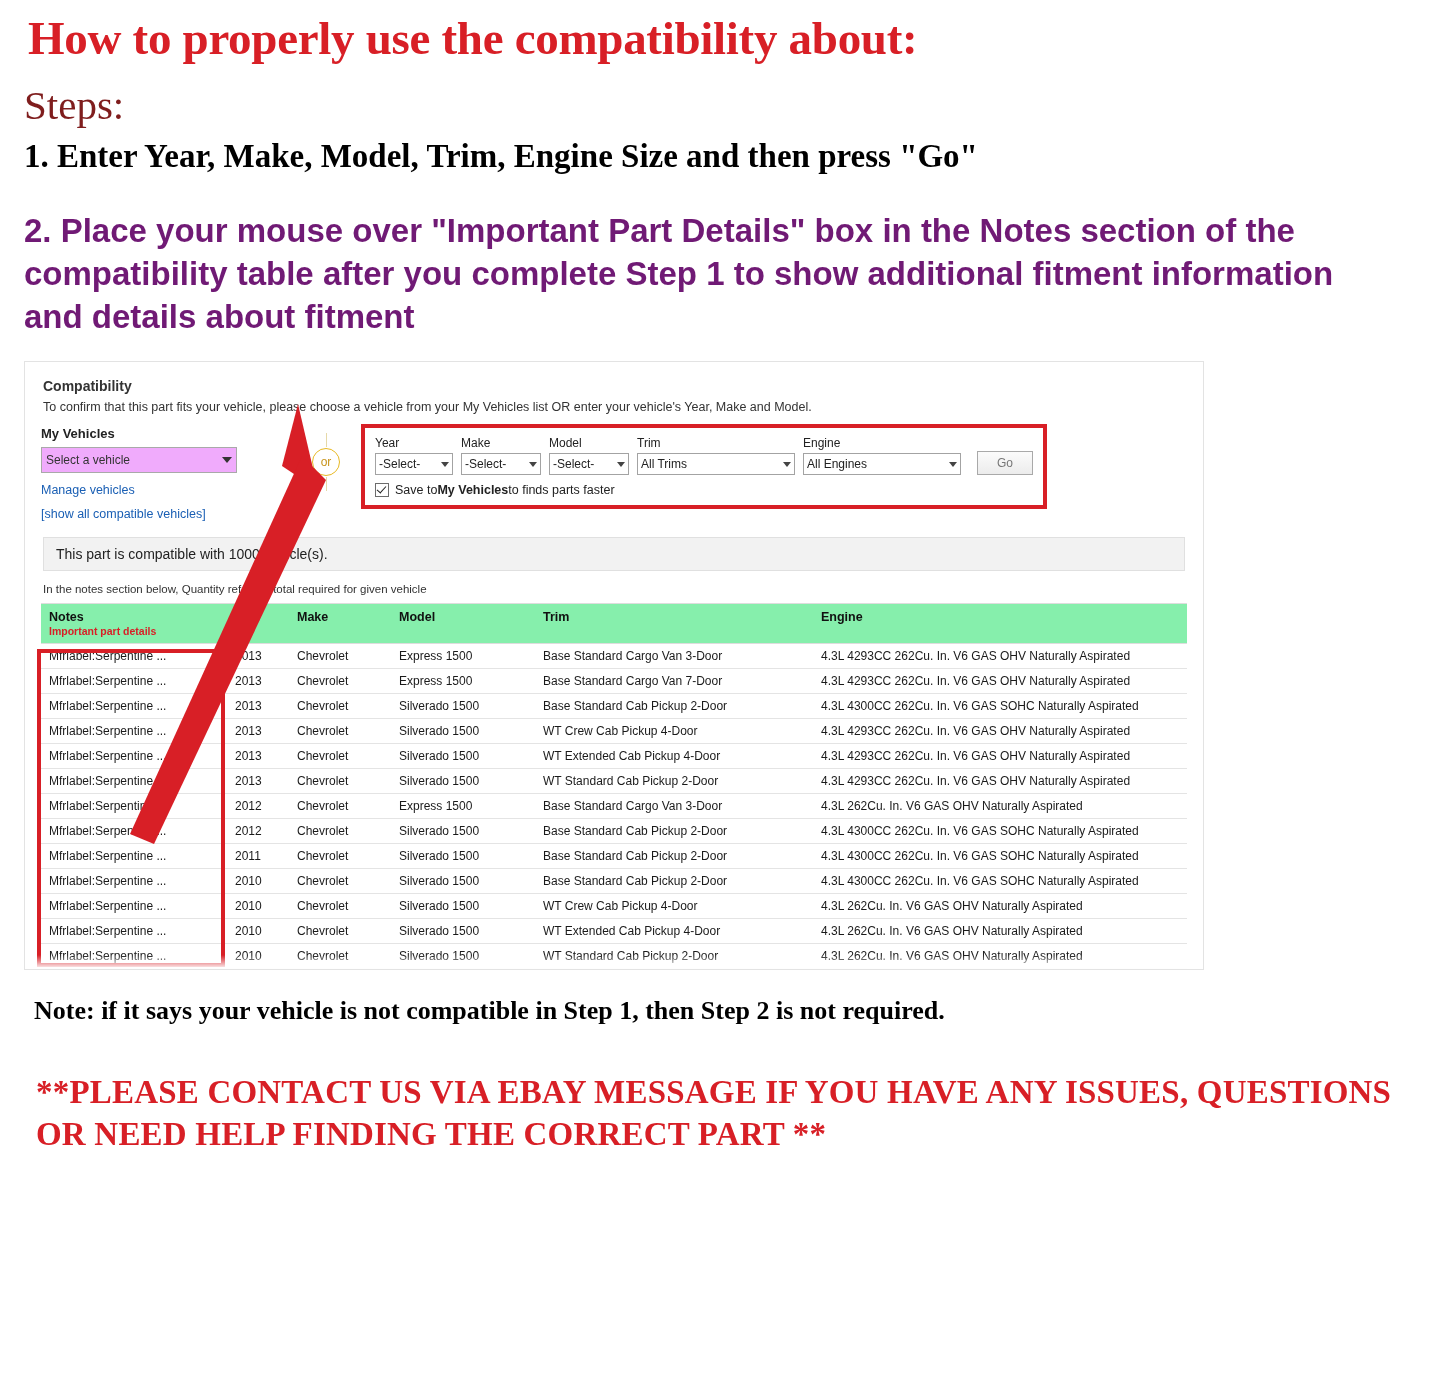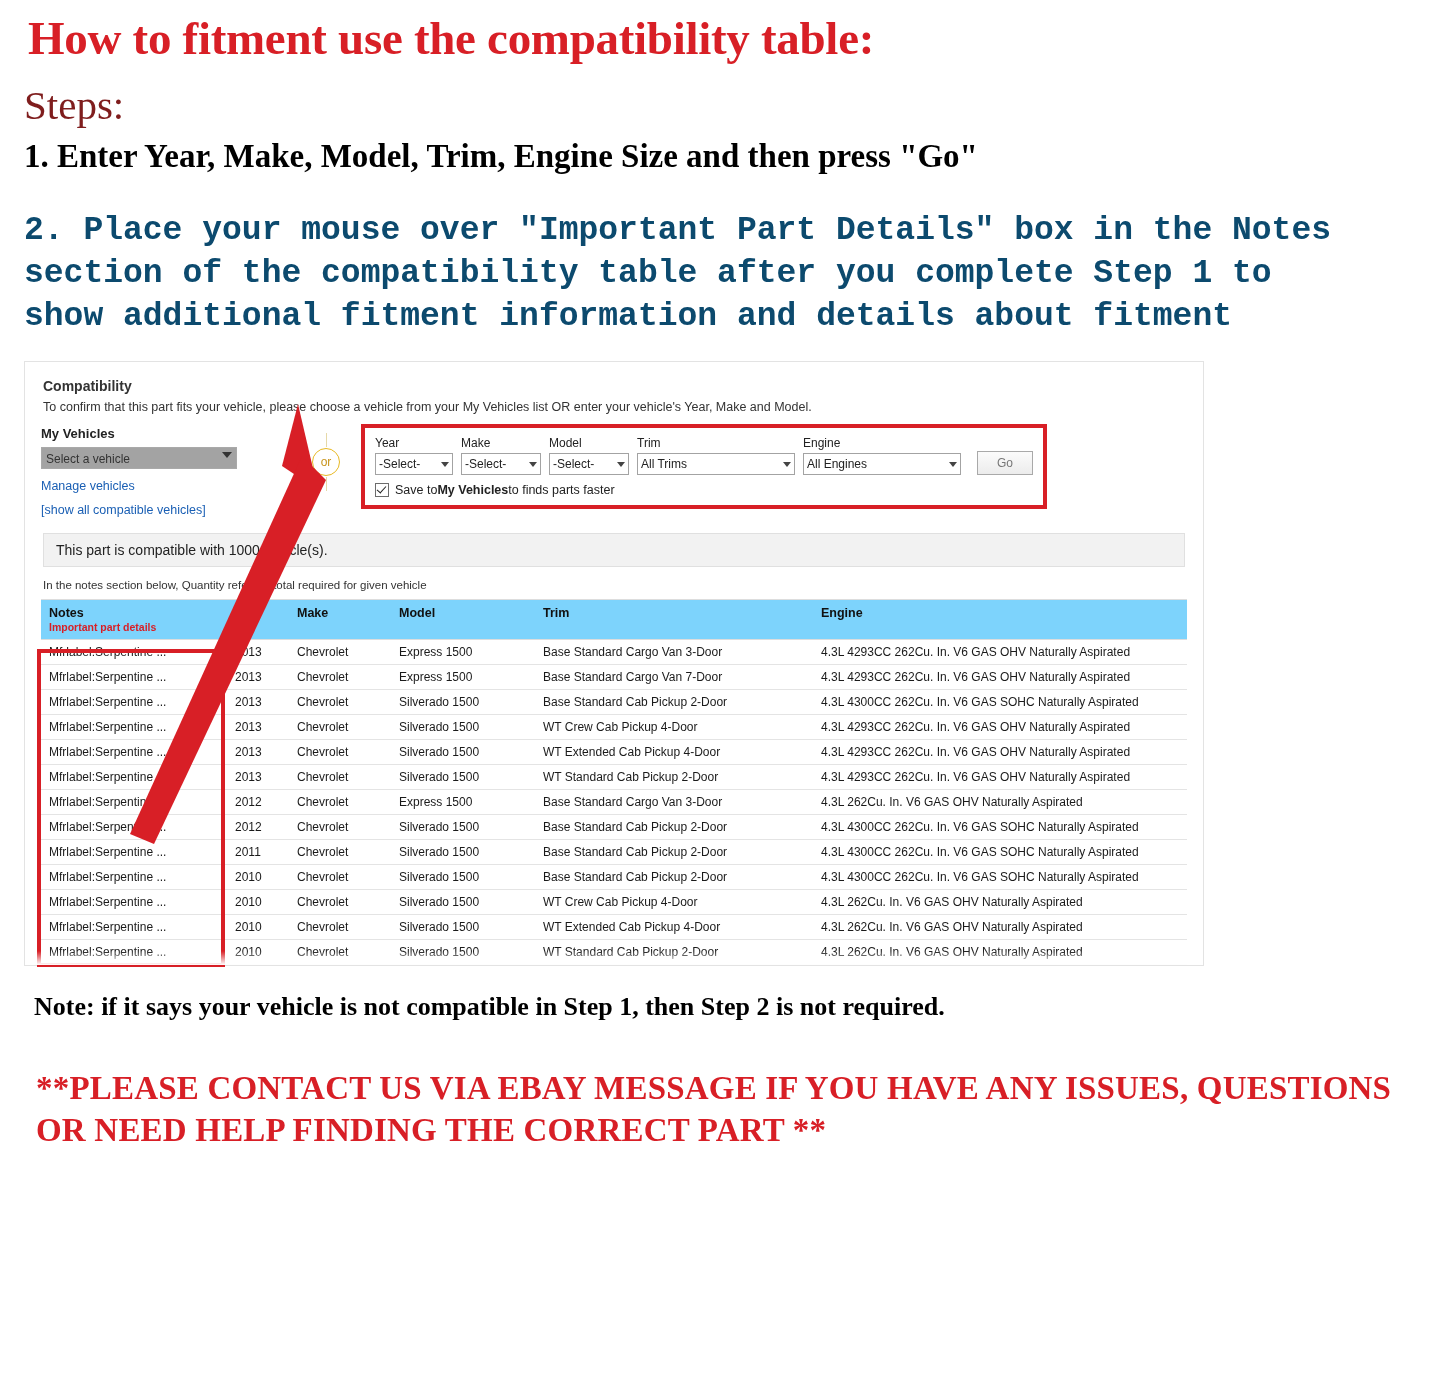--- a/index.html
+++ b/index.html
@@ -40,25 +40,25 @@
   }
   .step-line {
     font-family: "Liberation Serif", serif;
     font-weight: bold;
     font-size: 33px;
     margin: 8px 0 0 24px;
     color: #000;
     line-height: 1.18;
   }
   .step-two {
-    font-family: Liberation Mono, monospace;
+    font-family: Liberation Sans, sans-serif;
     font-weight: bold;
     font-size: 33px;
     margin: 34px 24px 0 24px;
-    color: #0c4a6e;
+    color: #701a75;
     line-height: 1.3;
     max-width: 1340px;
   }
 
   
   .shot {
     position: relative;
     margin: 22px 0 0 24px;
     width: 1180px;
     border: 1px solid #e3e3e3;
@@ -89,26 +89,26 @@
   .myveh-label {
     font-size: 13px;
     font-weight: bold;
     color: #222;
     margin-bottom: 6px;
   }
   .select-vehicle {
     width: 196px;
     height: 22px;
     border: 1px solid #a9a9a9;
-    background: #a3a3a3;
+    background: #f0abfc;
     font-size: 12px;
     color: #333;
     display: flex;
-    align-items: flex-start;
-    padding: 4px 4px;
+    align-items: center;
+    padding: 12px 4px;
     box-sizing: border-box;
     position: relative;
   }
   .select-vehicle .caret {
     position: absolute;
     right: 4px;
     width: 0; height: 0;
     border-left: 5px solid transparent;
     border-right: 5px solid transparent;
     border-top: 6px solid #333;
@@ -249,21 +249,21 @@
 
   
   table.fit {
     width: 100%;
     border-collapse: collapse;
     font-size: 12px;
     color: #1a1a1a;
   }
   table.fit thead th {
     text-align: left;
-    background: #7dd3fc;
+    background: #86efac;
     border-top: 1px solid #ddd;
     border-bottom: 1px solid #ddd;
     padding: 6px 8px;
     font-size: 12.5px;
     font-weight: bold;
     color: #111;
     vertical-align: top;
   }
   table.fit thead th .imp {
     display: block;
@@ -329,21 +329,21 @@
     margin: 44px 28px 0 36px;
     color: #d81f26;
     letter-spacing: 0.2px;
   }
 </style>
 </head>
 <body>
 
 <div class="page">
 
-  <h1 class="headline">How to fitment use the compatibility table:</h1>
+  <h1 class="headline">How to properly use the compatibility about:</h1>
   <div class="steps-label">Steps:</div>
   <div class="step-line">1. Enter Year, Make, Model, Trim, Engine Size and then press "Go"</div>
   <div class="step-two">2. Place your mouse over "Important Part Details" box in the Notes section of the compatibility table after you complete Step 1 to show additional fitment information and details about fitment</div>
 
   <div class="shot">
 
     <div class="shot-title">Compatibility</div>
     <div class="shot-sub">To confirm that this part fits your vehicle, please choose a vehicle from your My Vehicles list OR enter your vehicle's Year, Make and Model.</div>
 
     <div class="compat-row">

